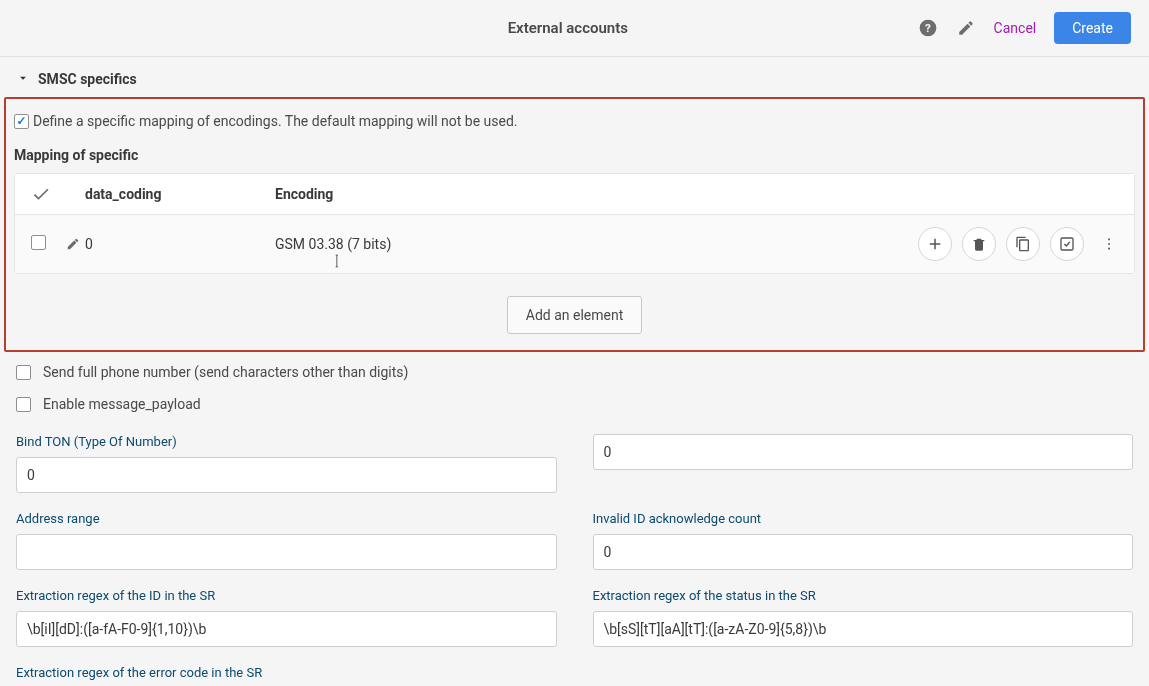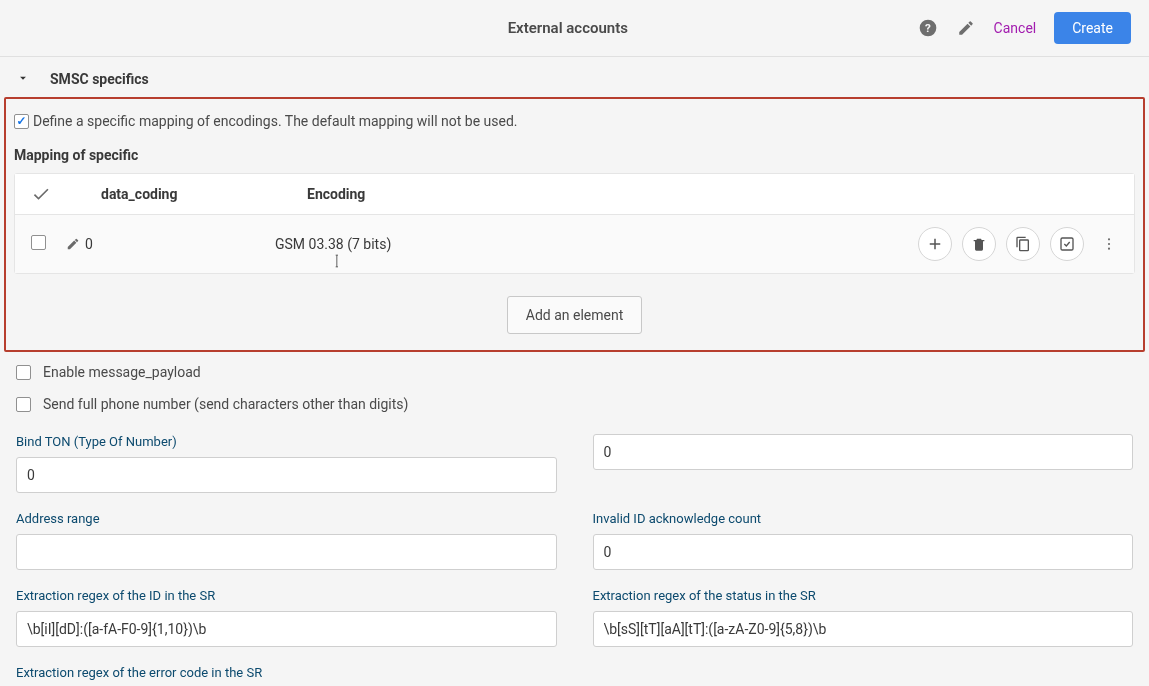--- a/index.html
+++ b/index.html
@@ -17,21 +17,21 @@
     .header-actions { display: flex; align-items: center; gap: 18px; }
     .header-icon { width: 20px; height: 20px; cursor: pointer; color: #6e6e6e; display: flex; align-items: center; justify-content: center; }
     .btn-text { color: #a21caf; cursor: pointer; font-size: 14px; }
     .btn-primary { background: #3b84e8; color: #fff; padding: 8px 18px; border-radius: 4px; cursor: pointer; font-size: 14px; border: none; }
     
     .content { padding: 0; }
     
     .section-header {
       display: flex;
       align-items: flex-start;
-      gap: 20px;
+      gap: 8px;
       padding: 14px 16px 10px 16px;
       font-weight: 700;
       font-size: 14px;
       cursor: pointer;
     }
     .chevron { width: 14px; height: 14px; display: inline-flex; align-items: center; justify-content: center; }
     
     .highlighted {
       border: 2px solid #b73e2e;
       margin: 0 4px;
@@ -67,21 +67,21 @@
       border-radius: 3px;
       background: #fff;
       margin-bottom: 10px;
     }
     .table-header {
       display: flex;
       align-items: center;
       padding: 10px 16px;
       border-bottom: 1px solid #e5e5e5;
       background: #fff;
-      gap: 16px;
+      gap: 0;
     }
     .col-check { width: 54px; display: flex; align-items: center; }
     .col-data { width: 190px; font-weight: 700; }
     .col-enc { flex: 1; font-weight: 700; }
     .table-row {
       display: flex;
       align-items: center;
       padding: 12px 16px;
       background: #fafafa;
       position: relative;
@@ -259,25 +259,25 @@
       </div>
     </div>
     <div class="add-row">
       <button class="add-btn">Add an element</button>
     </div>
   </div>
 
   <div class="options-area">
     <div class="opt-row">
       <span class="checkbox"></span>
-      <span>Enable message_payload</span>
+      <span>Send full phone number (send characters other than digits)</span>
     </div>
     <div class="opt-row">
       <span class="checkbox"></span>
-      <span>Send full phone number (send characters other than digits)</span>
+      <span>Enable message_payload</span>
     </div>
   </div>
 
   <div class="form-grid">
     <div class="form-field">
       <label class="field-label">Bind TON (Type Of Number)</label>
       <input class="field-input" value="0" style="">
     </div>
     <div class="form-field">
       <input class="field-input" value="0" style="">

